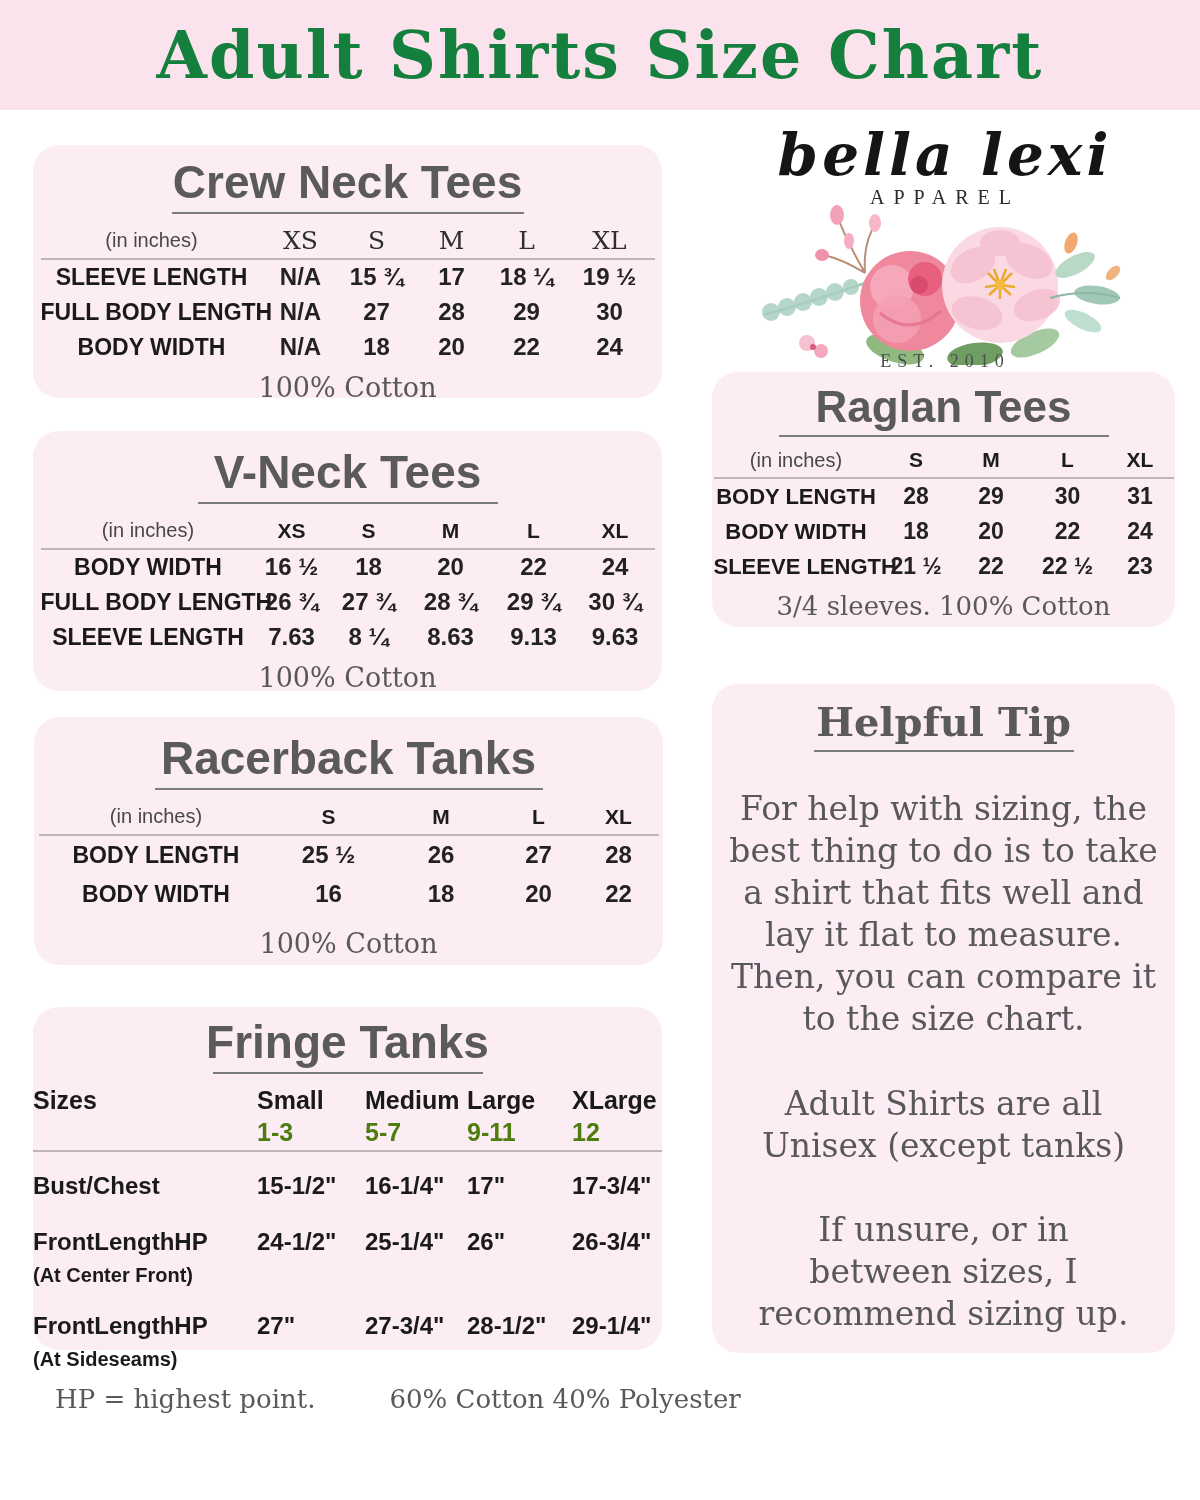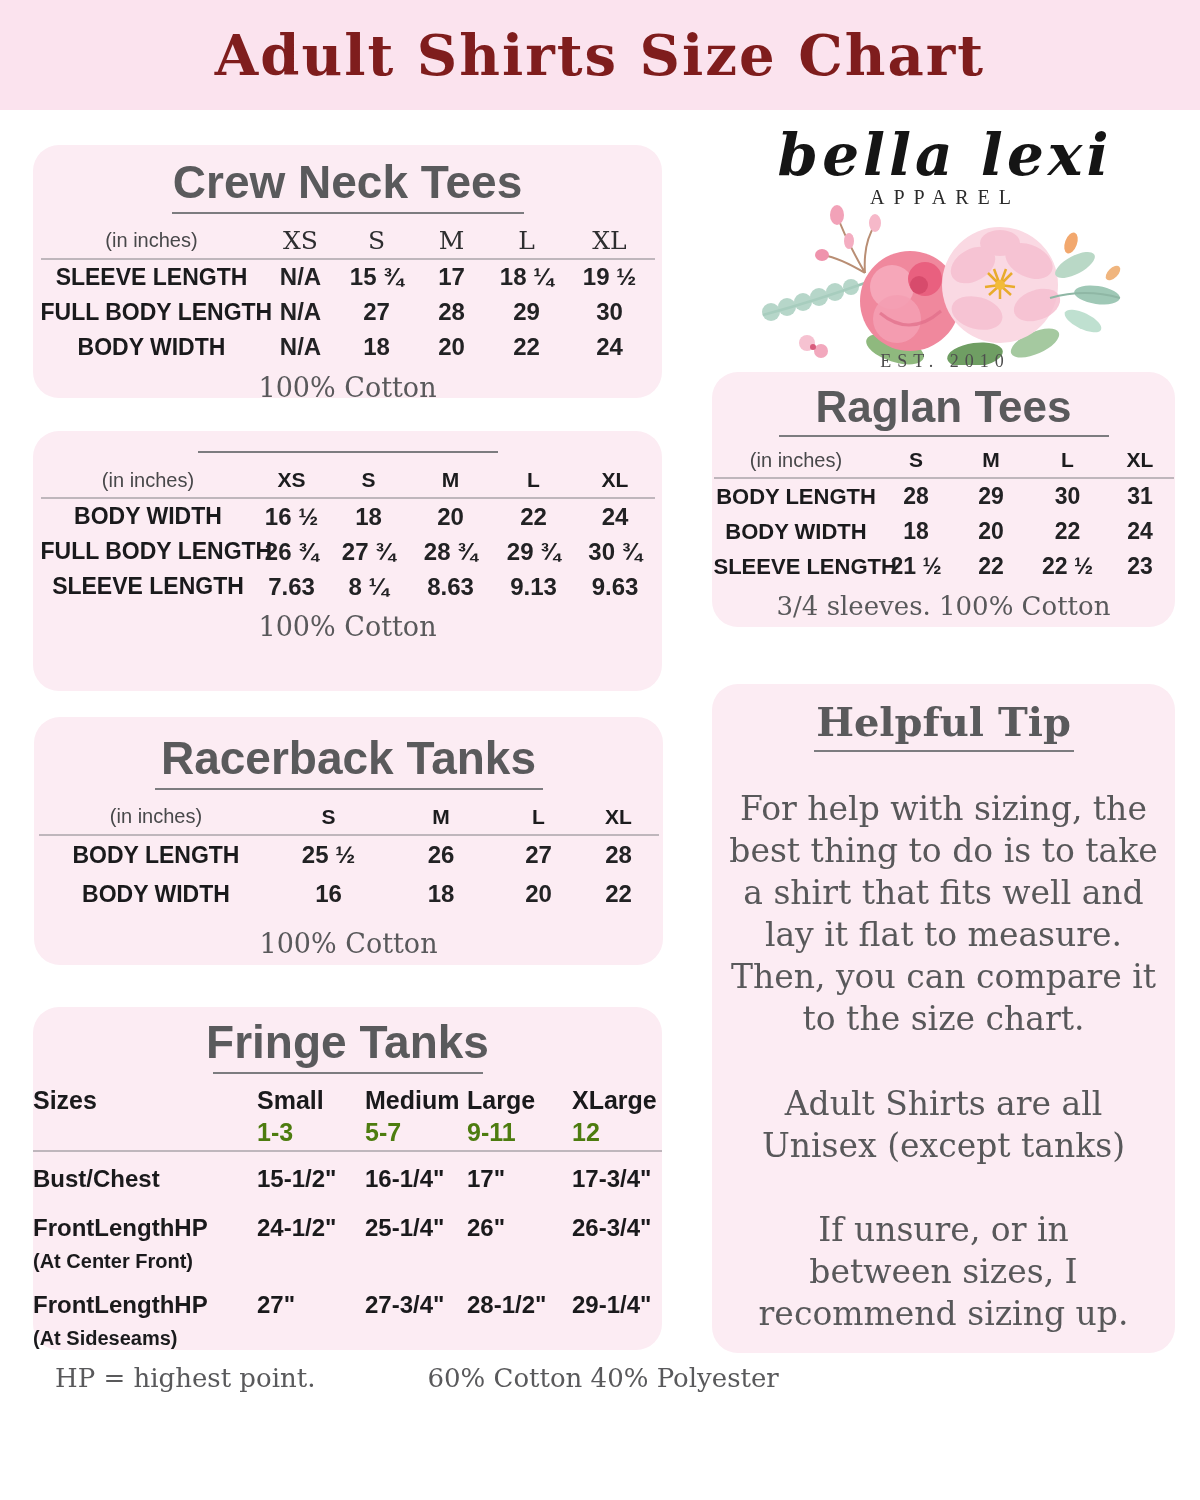--- a/index.html
+++ b/index.html
@@ -5,22 +5,22 @@
   html,body{margin:0;padding:0;background:#ffffff;}
   #canvas{
     position:relative;width:1200px;height:1500px;background:#ffffff;
     font-family:"Liberation Sans",sans-serif;overflow:hidden;
   }
   
   .band{position:absolute;left:0;width:1200px;background:#fbe3ee;}
   .band.top{top:0;height:110px;display:flex;align-items:center;justify-content:center;}
   .band.bottom{top:1387px;height:113px;display:flex;flex-direction:column;align-items:center;justify-content:center;}
   .page-title{
-    margin:0;font-family:"DejaVu Serif",serif;font-weight:700;font-size:56px;
-    color:#7f1d1d;letter-spacing:2px;white-space:nowrap;
+    margin:0;font-family:"DejaVu Serif",serif;font-weight:700;font-size:65px;
+    color:#15803d;letter-spacing:2px;white-space:nowrap;
   }
   .footer-line1{font-family:"DejaVu Serif",serif;font-weight:700;font-size:44px;color:#59595b;white-space:nowrap;}
   .footer-line2{font-family:"DejaVu Serif",serif;font-size:29px;color:#59595b;margin-top:5px;white-space:nowrap;}
 
   
   .card{position:absolute;background:#fcecf3;border-radius:26px;}
   .card-title{
     text-align:center;font-family:Liberation Sans, sans-serif;font-weight:700;
     color:#5a5a5c;font-size:46px;line-height:1.1;
   }
@@ -53,23 +53,23 @@
   .raglan-box td.rowlab{font-size:22px;}
   .raglan-box td.val{font-size:23px;}
   .raglan-box .card-note{font-size:26px;}
 
   
   table.fringe{border-collapse:collapse;table-layout:fixed;width:629px;margin-top:12px;}
   table.fringe td{padding:0;text-align:left;vertical-align:top;}
   td.fr-first{padding-left:22px;}
   tr.fr-head td{font-weight:700;font-size:25px;color:#1a1a1c;height:32px;}
   tr.fr-range td{font-weight:700;font-size:25px;color:#4d7c0f;height:32px;border-bottom:2px solid #bfb6bc;}
-  tr.fr-row td{font-weight:700;font-size:24px;color:#1a1a1c;height:36px;padding-top:13px;}
+  tr.fr-row td{font-weight:700;font-size:24px;color:#1a1a1c;height:36px;padding-top:20px;}
   tr.fr-sub td{font-weight:700;font-size:20px;color:#1a1a1c;height:28px;}
-  .fringe-notes{display:flex;margin-top:8px;font-family:"DejaVu Serif",serif;font-size:26px;color:#59595b;gap:38px;}
+  .fringe-notes{display:flex;margin-top:8px;font-family:"DejaVu Serif",serif;font-size:26px;color:#59595b;}
   .fringe-note-left{margin-left:22px;white-space:nowrap;}
   .fringe-note-right{margin-left:74px;white-space:nowrap;}
 
   
   .tip-title{
     text-align:center;font-family:"DejaVu Serif",serif;font-weight:700;
     font-size:40px;color:#5a5a5c;
   }
   .tip-rule{height:2px;background:#7c7c7f;width:260px;margin:5px auto 0;}
   .tip-para{
@@ -209,20 +209,21 @@
         <td class="val">20</td>
         <td class="val">22</td>
         <td class="val">24</td>
       </tr>
     </tbody>
       </table>
     <div class="card-note">100% Cotton</div>
   </section>
 
   <section class="card vneck-box">
+    <div class="card-title">V-Neck Tees</div>
     <div class="title-rule" style="width:300px"></div>
     <table class="size" style="width:614px">
       <colgroup>
           <col style="width:215px">
           <col style="width:72px">
           <col style="width:82px">
           <col style="width:82px">
           <col style="width:84px">
           <col style="width:79px">
         </colgroup>

